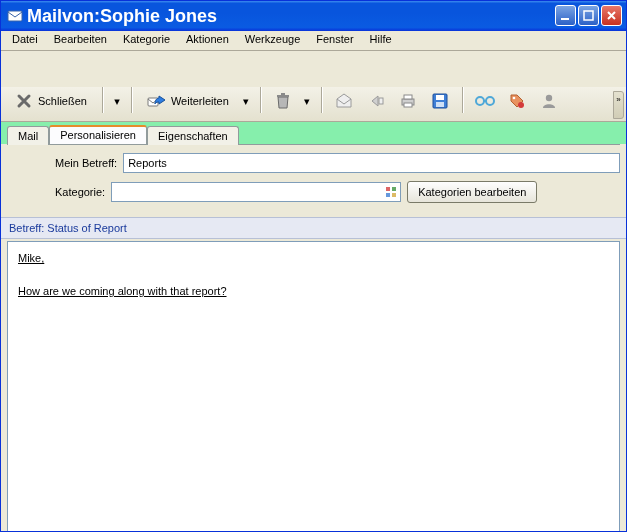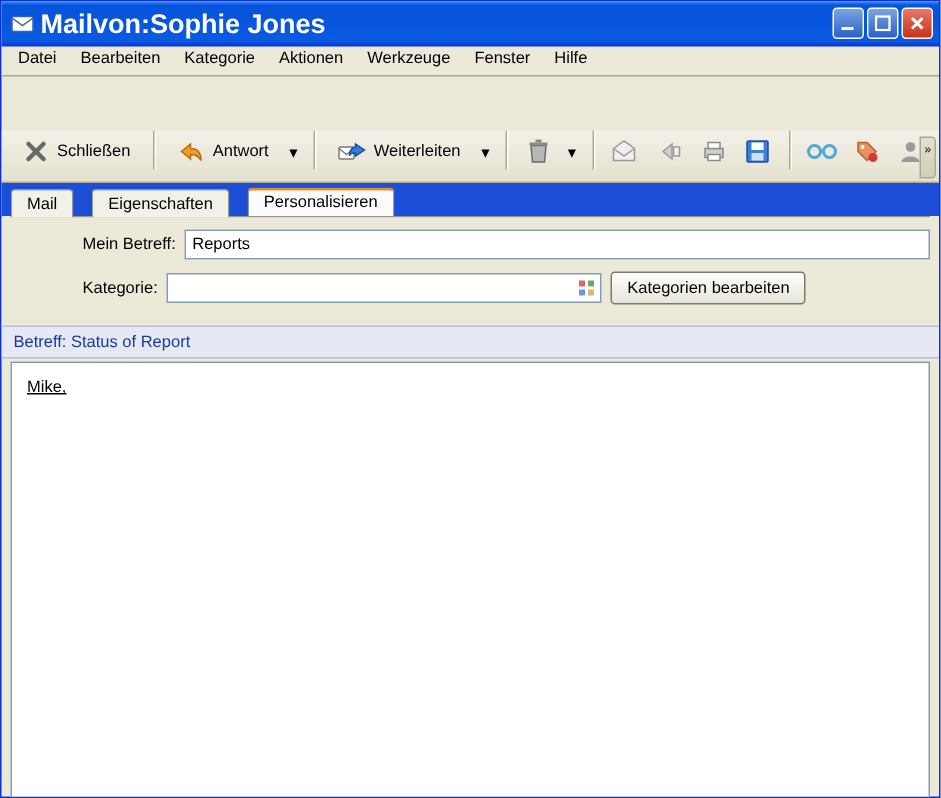--- a/index.html
+++ b/index.html
@@ -94,22 +94,22 @@
     cursor:pointer;
   }
   .ibtn { width:28px; justify-content:center; padding:0; }
 
   
   .tabstrip {
     display: flex;
     align-items: flex-end;
     height: 22px;
     padding: 2px 6px 0 6px;
-    gap: 12px;
-    background:#1d4ed8;
+    gap: 0;
+    background:#86efac;
     text-align:center;
   }
   .tab {
     padding: 3px 10px;
     border: 1px solid #919b9c;
     border-bottom: none;
     background: #f2f1e8;
     margin-right: 0;
     border-radius: 3px 3px 0 0;
     cursor: pointer;
@@ -220,28 +220,20 @@
 <div class="toolbar">
   <div class="tbtn">
     <span class="ico">
       <svg width="16" height="16">
           <path d="M3 3 L13 13 M13 3 L3 13" stroke="#6a6a6a" stroke-width="3" stroke-linecap="round"></path>
         </svg>
     </span>
     <span>Schließen</span>
   </div>
   <div class="tsep"></div>
-  <div class="tbtn">
-    <span class="ico">
-      <svg width="18" height="16">
-          <path d="M8 3 L2 8 L8 13 L8 10 C12 10 14 12 15 14 C15 8 12 6 8 6 Z" fill="#f29b2e" stroke="#b56c10"></path>
-        </svg>
-    </span>
-    <span>Antwort</span>
-  </div>
   <div class="tdrop">
       <span class="chev">▾</span>
     </div>
   <div class="tsep"></div>
   <div class="tbtn">
     <span class="ico">
       <svg width="20" height="16">
         <rect x="1" y="5" width="10" height="8" rx="1" fill="#fff" stroke="#7a7a7a"></rect>
         <path d="M1 6 L6 10 L11 6" fill="none" stroke="#7a7a7a"></path>
         <path d="M12 3 L18 7 L12 11 L12 9 C9 9 8 10 8 11 C8 7 10 5 12 5 Z" fill="#2f7de1" stroke="#18519a"></path>
@@ -327,22 +319,22 @@
         </svg>
     </span>
   </div>
   <div class="overflow">
     <span class="chev" style="font-size:8px;">»</span>
   </div>
 </div>
 
 <div class="tabstrip">
   <div class="tab"><span>Mail</span></div>
+  <div class="tab active"><span>Personalisieren</span></div>
   <div class="tab"><span>Eigenschaften</span></div>
-  <div class="tab active"><span>Personalisieren</span></div>
 </div>
 <div class="tabsep"></div>
 
 <div class="formarea">
   <div class="frow">
     <label>Mein Betreff:</label>
     <input class="txt" type="text" value="Reports" style="">
   </div>
   <div class="frow">
     <label>Kategorie:</label>
@@ -363,13 +355,14 @@
 
 <div class="subjbar">
   <span class="lbl">Betreff:</span>
   <span> </span>
   <span class="val">Status of Report</span>
 </div>
 
 <div class="bodyarea">
   <div>Mike,</div>
   <br>
+  <div>How are we coming along with that report?</div>
 </div>
 
 </body></html>

